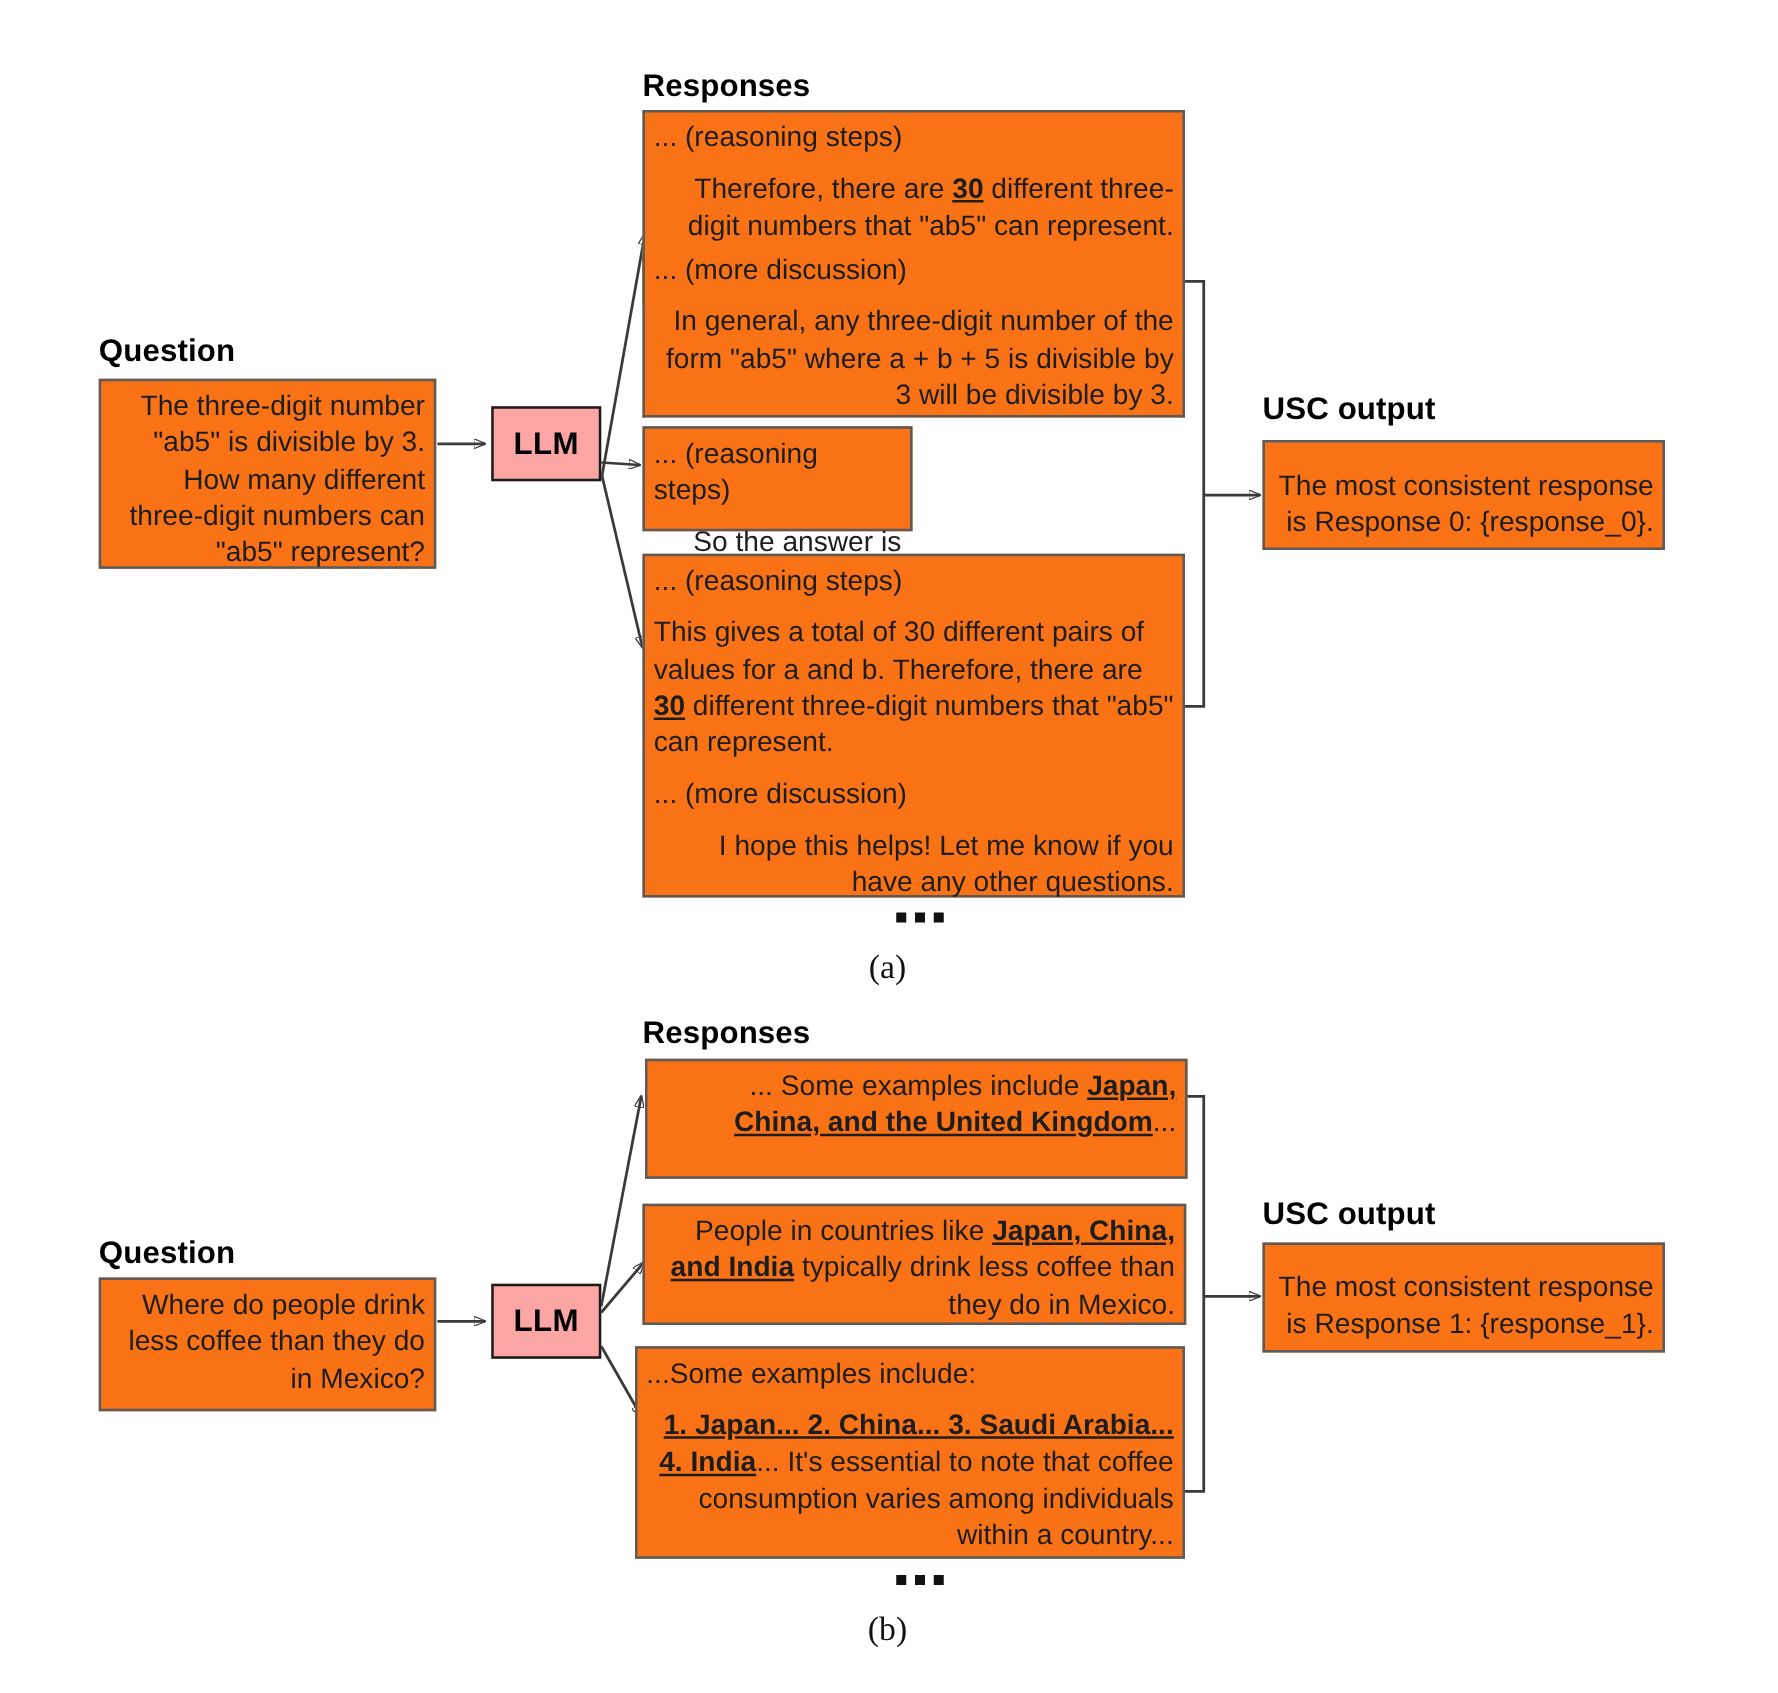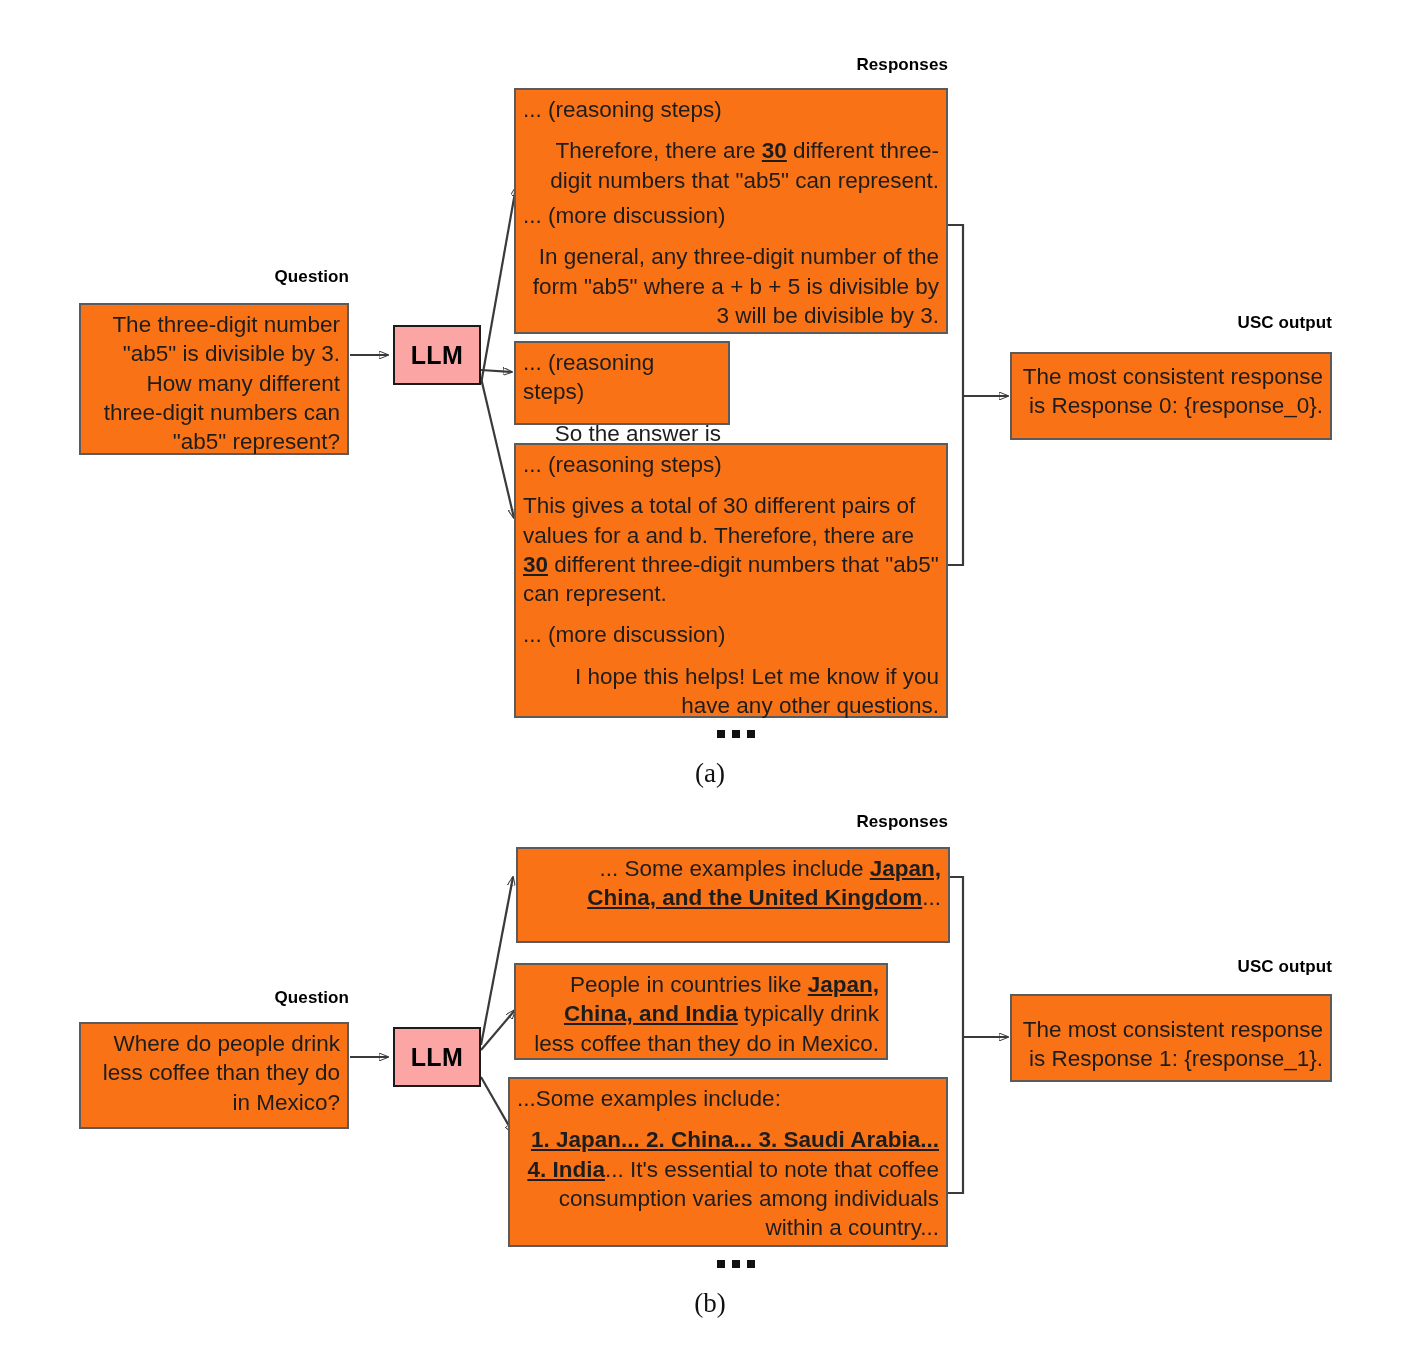--- a/index.html
+++ b/index.html
@@ -16,22 +16,22 @@
     width: 1422px;
     height: 1354px;
     background: #ffffff;
     overflow: hidden;
   }
   .abs { position: absolute; }
 
   
   .heading {
     font-weight: bold;
-    font-size: 17px;
-    text-align: right;
+    font-size: 25px;
+    text-align: left;
     letter-spacing: 0.1px;
     color: #000;
     white-space: nowrap;
   }
 
   
   .box {
     border: 2px solid #5b5b5b;
     background: #f97316;
     box-sizing: border-box;
@@ -173,33 +173,33 @@
   <div class="abs box" style="left:79px; top:303px; width:270px; height:152px;">
     <p>The three-digit number "ab5" is divisible by 3. How many different three-digit numbers can "ab5" represent?</p>
   </div>
 
   <div class="abs llm" style="left:393px; top:325px; width:88px; height:60px;">
     <span>LLM</span>
   </div>
 
   <div class="abs heading" style="left:1010px; top:313px; width:322px;">USC output</div>
 
-  <div class="abs box" style="left:1010px; top:352px; width:322px; height:88px; padding-top:8px;">
+  <div class="abs box" style="left:1010px; top:352px; width:322px; height:88px; padding-top:20px;">
     <p>The most consistent response is Response 0: {response_0}.</p>
   </div>
 
   <div class="abs caption" style="left:660px; top:758px; width:100px;">(a)</div>
 
   <div class="abs heading" style="left:514px; top:812px; width:434px;">Responses</div>
 
   <div class="abs box" style="left:516px; top:847px; width:434px; height:96px;">
     <p><span>... Some examples include </span><span class="u">Japan, China, and the United Kingdom</span><span>...</span></p>
   </div>
 
-  <div class="abs box" style="left:514px; top:963px; width:374px; height:97px;">
+  <div class="abs box" style="left:514px; top:963px; width:435px; height:97px;">
     <p><span>People in countries like </span><span class="u">Japan, China, and India</span><span> typically drink less coffee than they do in Mexico.</span></p>
   </div>
 
   <div class="abs box" style="left:508px; top:1077px; width:440px; height:170px;">
     <p>...Some examples include:</p>
     <p><span class="u">1. Japan... 2. China... 3. Saudi Arabia... 4. India</span><span>... It's essential to note that coffee consumption varies among individuals within a country...</span></p>
   </div>
 
   <div class="abs dots" style="left:717px; top:1260px;">
     <i></i>

